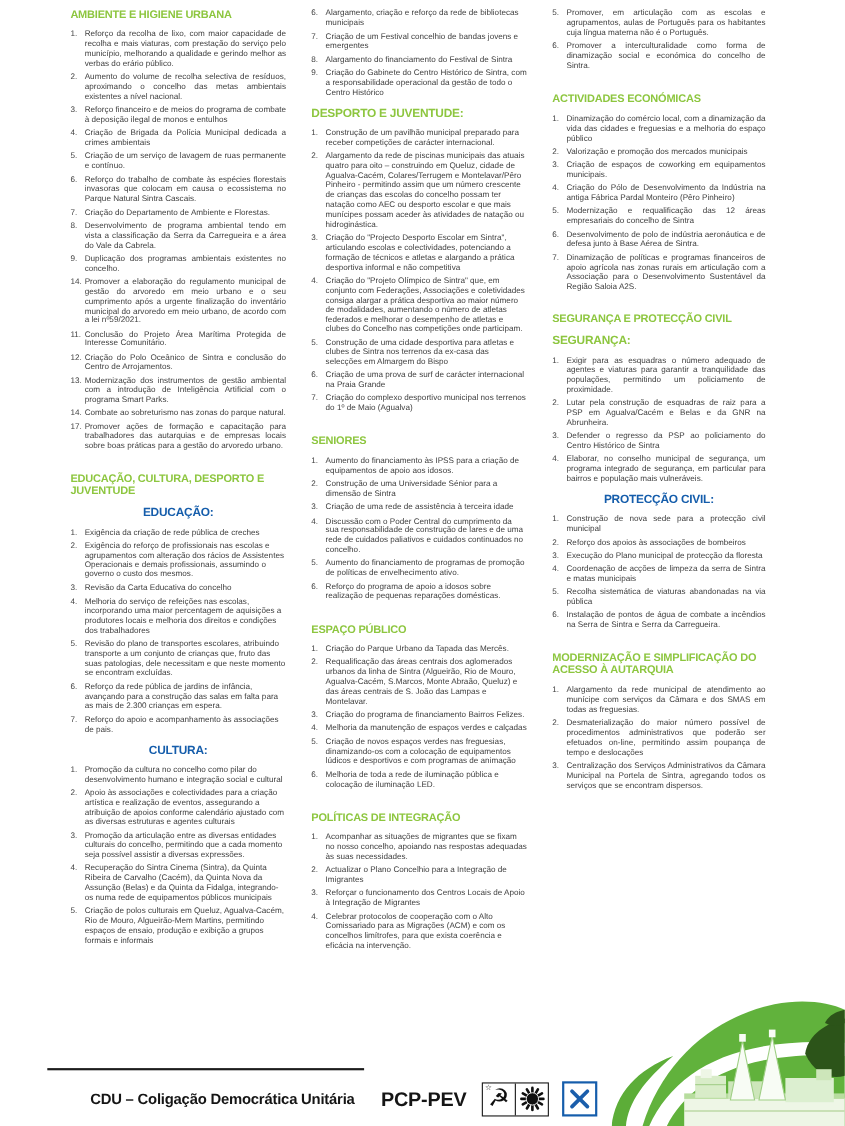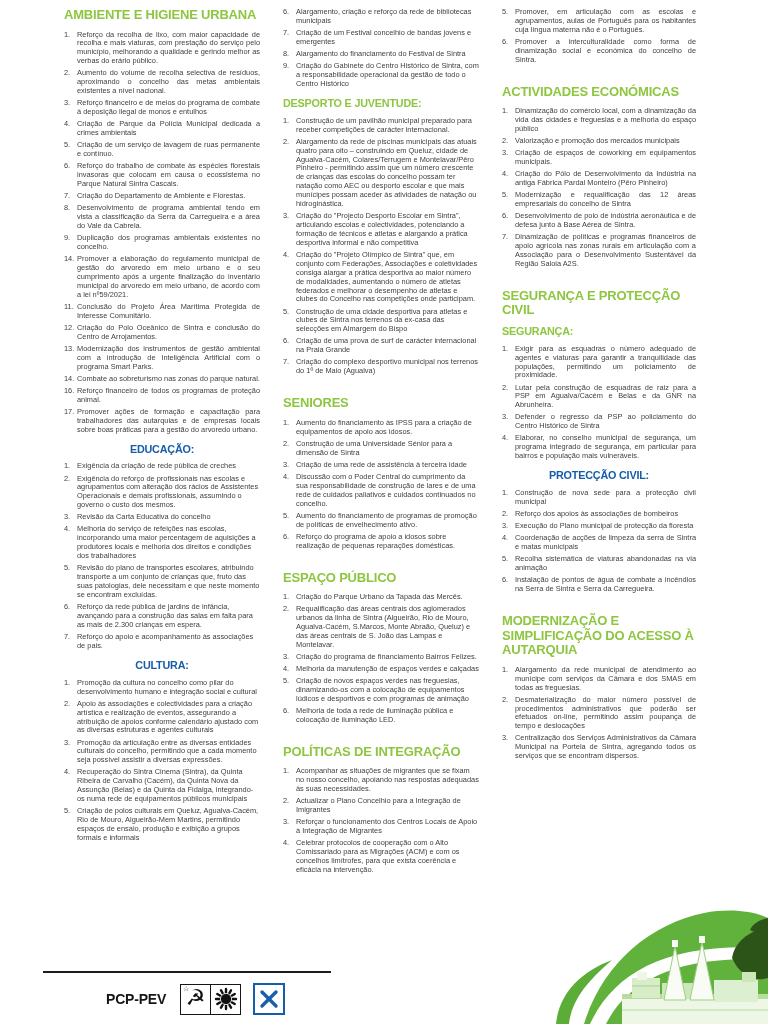--- a/index.html
+++ b/index.html
@@ -9,21 +9,21 @@
     font-family:"Liberation Sans", sans-serif;
     -webkit-font-smoothing:antialiased;
   }
   .col{position:absolute;top:8px;}
   #col-0{left:64px;width:196px;}
   #col-1{left:283px;width:196px;}
   #col-2{left:502px;width:194px;}
 
   .heading{
     color:var(--green,#8dc63f);
-    font-weight:bold;font-size:13px;line-height:1.12;
+    font-weight:bold;font-size:10px;line-height:1.12;
     letter-spacing:-0.2px;
     margin:20px 0 8px 0;
   }
   .subheading{
     font-weight:bold;font-size:10.8px;line-height:1.1;
     letter-spacing:-0.2px;
     margin:9px 0 7px 0;
   }
   .heading + .subheading{margin-top:1px;}
   .col > :first-child{margin-top:0;}
@@ -37,21 +37,21 @@
     margin-bottom:3.2px;
   }
   .num{flex:none;width:13px;}
   .txt{flex:1;}
   .just .txt{text-align:justify;}
 
   
   .footer-line{position:absolute;left:43px;top:971px;width:288px;height:2px;background:#1c1c1c;}
   .footer-row{position:absolute;left:82px;top:983px;display:flex;align-items:center;}
   .coalition{font-weight:bold;font-size:13.5px;color:#151515;letter-spacing:-0.2px;white-space:nowrap;}
-  .parties{font-weight:bold;font-size:14px;color:#151515;margin-left:24px;letter-spacing:-0.2px;}
+  .parties{font-weight:bold;font-size:18px;color:#151515;margin-left:24px;letter-spacing:-0.2px;}
   .logo-boxes{display:flex;border:1.5px solid #161616;margin-left:14px;background:#fff;}
   .logo-cell{width:29px;height:29px;position:relative;display:flex;align-items:center;justify-content:center;}
   .logo-cell.first{border-right:1.5px solid #161616;}
   .hs-glyph{font-size:22px;line-height:1;color:#101010;transform:translateY(-1px);}
   .star-glyph{position:absolute;top:0px;left:2px;font-size:7px;color:#101010;}
   .x-box{width:28px;height:28px;border:2px solid var(--blue,#155dab);margin-left:12px;display:flex;align-items:center;justify-content:center;background:#fff;}
 
   .corner{position:absolute;right:0;bottom:0;width:212px;height:136px;}
 </style>
 </head>
@@ -66,21 +66,21 @@
     <div class="item just">
       <span class="num">2.</span>
       <span class="txt">Aumento do volume de recolha selectiva de resíduos, aproximando o concelho das metas ambientais existentes a nível nacional.</span>
     </div>
     <div class="item just">
       <span class="num">3.</span>
       <span class="txt">Reforço financeiro e de meios do programa de combate à deposição ilegal de monos e entulhos</span>
     </div>
     <div class="item just">
       <span class="num">4.</span>
-      <span class="txt">Criação de Parque da Polícia Municipal dedicada a crimes ambientais</span>
+      <span class="txt">Criação de Brigada da Polícia Municipal dedicada a crimes ambientais</span>
     </div>
     <div class="item just">
       <span class="num">5.</span>
       <span class="txt">Criação de um serviço de lavagem de ruas permanente e contínuo.</span>
     </div>
     <div class="item just">
       <span class="num">6.</span>
       <span class="txt">Reforço do trabalho de combate às espécies florestais invasoras que colocam em causa o ecossistema no Parque Natural Sintra Cascais.</span>
     </div>
     <div class="item just">
@@ -109,27 +109,24 @@
     </div>
     <div class="item just">
       <span class="num">13.</span>
       <span class="txt">Modernização dos instrumentos de gestão ambiental com a introdução de Inteligência Artificial com o programa Smart Parks.</span>
     </div>
     <div class="item just">
       <span class="num">14.</span>
       <span class="txt">Combate ao sobreturismo nas zonas do parque natural.</span>
     </div>
     <div class="item just">
-      <span class="num">16.</span>
-      <span class="txt">Reforço financeiro de todos os programas de proteção animal.</span>
-    </div>
-    <div class="item just">
       <span class="num">17.</span>
       <span class="txt">Promover ações de formação e capacitação para trabalhadores das autarquias e de empresas locais sobre boas práticas para a gestão do arvoredo urbano.</span>
     </div>
+    <div class="heading green">EDUCAÇÃO, CULTURA, DESPORTO E JUVENTUDE</div>
     <div class="subheading blue">EDUCAÇÃO:</div>
     <div class="item">
       <span class="num">1.</span>
       <span class="txt">Exigência da criação de rede pública de creches</span>
     </div>
     <div class="item">
       <span class="num">2.</span>
       <span class="txt">Exigência do reforço de profissionais nas escolas e agrupamentos com alteração dos rácios de Assistentes Operacionais e demais profissionais, assumindo o governo o custo dos mesmos.</span>
     </div>
     <div class="item">
@@ -356,21 +353,21 @@
     <div class="item just">
       <span class="num">3.</span>
       <span class="txt">Execução do Plano municipal de protecção da floresta</span>
     </div>
     <div class="item just">
       <span class="num">4.</span>
       <span class="txt">Coordenação de acções de limpeza da serra de Sintra e matas municipais</span>
     </div>
     <div class="item just">
       <span class="num">5.</span>
-      <span class="txt">Recolha sistemática de viaturas abandonadas na via animação</span>
+      <span class="txt">Recolha sistemática de viaturas abandonadas na via pública</span>
     </div>
     <div class="item just">
       <span class="num">6.</span>
       <span class="txt">Instalação de pontos de água de combate a incêndios na Serra de Sintra e Serra da Carregueira.</span>
     </div>
     <div class="heading green">MODERNIZAÇÃO E SIMPLIFICAÇÃO DO ACESSO À AUTARQUIA</div>
     <div class="item just">
       <span class="num">1.</span>
       <span class="txt">Alargamento da rede municipal de atendimento ao munícipe com serviços da Câmara e dos SMAS em todas as freguesias.</span>
     </div>
@@ -380,20 +377,21 @@
     </div>
     <div class="item just">
       <span class="num">3.</span>
       <span class="txt">Centralização dos Serviços Administrativos da Câmara Municipal na Portela de Sintra, agregando todos os serviços que se encontram dispersos.</span>
     </div>
   </div>
 
 <div class="footer-line"></div>
 
 <div class="footer-row">
+  <span class="coalition">CDU – Coligação Democrática Unitária</span>
   <span class="parties">PCP-PEV</span>
   <div class="logo-boxes">
     <div class="logo-cell first">
       <span class="star-glyph">☆</span>
       <span class="hs-glyph">☭</span>
     </div>
     <div class="logo-cell">
       <svg width="24" height="24" viewBox="0 0 24 24" aria-hidden="true">
         <g stroke="#101010" stroke-width="2.4" stroke-linecap="round">
           <line x1="12" y1="12" x2="12" y2="2"></line>

